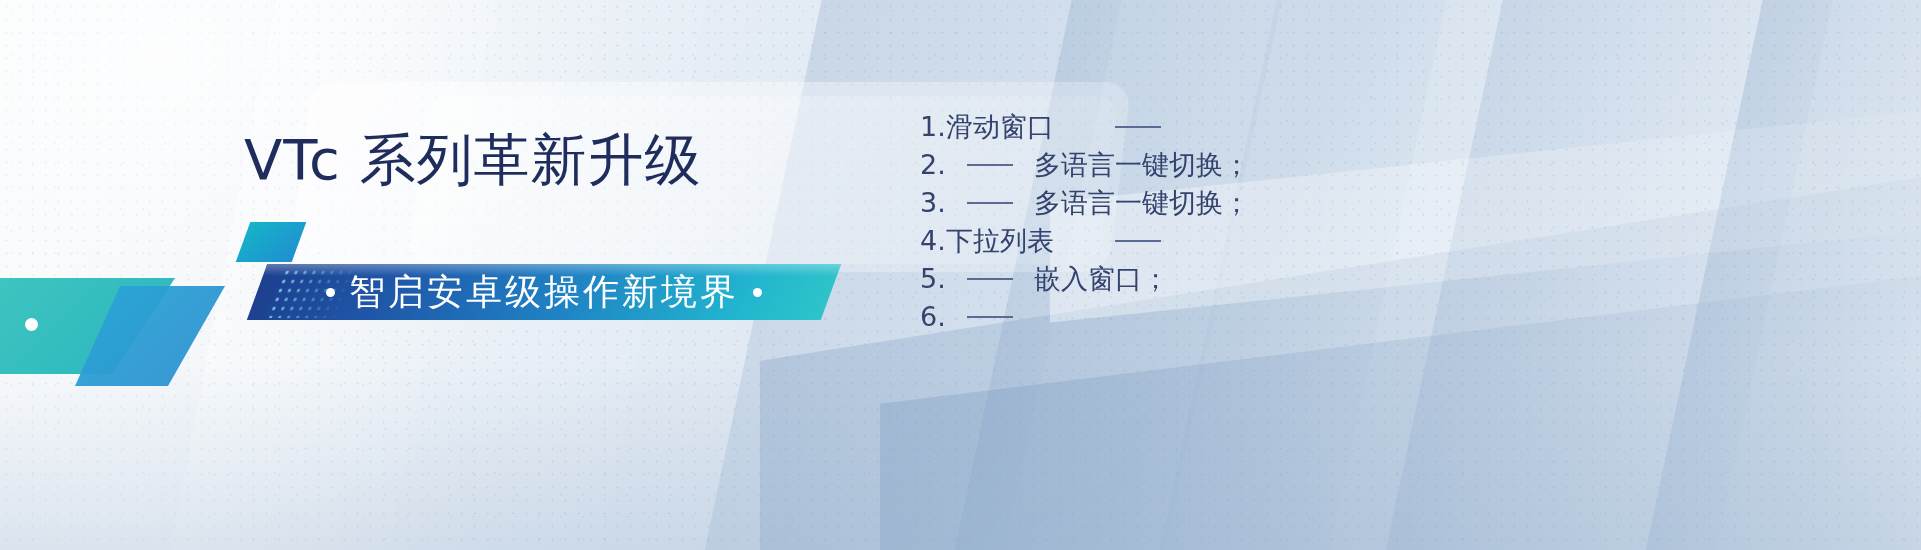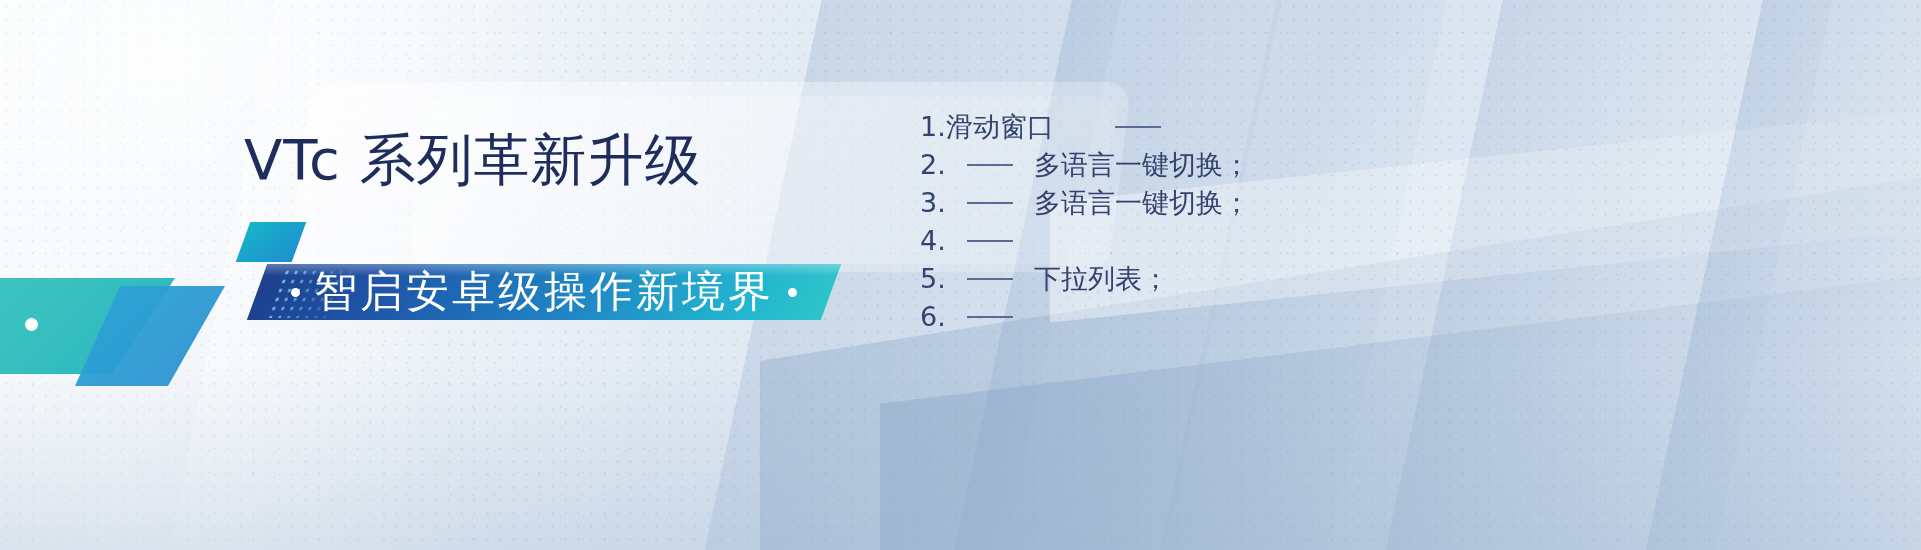--- a/index.html
+++ b/index.html
@@ -157,21 +157,21 @@
     -webkit-mask-image:linear-gradient(95deg,rgba(0,0,0,.95),rgba(0,0,0,0));
             mask-image:linear-gradient(95deg,rgba(0,0,0,.95),rgba(0,0,0,0));
   }
   .ribbon-text{
     position:absolute;left:14px;top:42px;
     width:574px;height:56px;
     display:flex;align-items:center;justify-content:center;
     gap:14px;
     color:#ffffff;
     font-family:"DejaVu Sans","Liberation Sans",sans-serif;
-    font-size:43px;
+    font-size:36px;
     letter-spacing:3px;
     white-space:nowrap;
   }
   .bullet-dot{
     display:inline-block;width:9px;height:9px;border-radius:50%;
     background:#ffffff;flex:0 0 auto;
   }
 
   
   .chev-group{position:absolute;left:905px;top:278px;}
@@ -289,31 +289,32 @@
     <div class="feature-row">
       <span class="f-num">3.</span>
       <span class="f-dash">
           <i></i>
         </span>
       <span class="f-desc">多语言一键切换；</span>
     </div>
 
     <div class="feature-row">
       <span class="f-num">4.</span>
+      <span class="f-name">下拉列表</span>
       <span class="f-dash">
           <i></i>
         </span>
     </div>
 
     <div class="feature-row">
       <span class="f-num">5.</span>
       <span class="f-dash">
           <i></i>
         </span>
-      <span class="f-desc">下拉列表；</span>
+      <span class="f-desc">嵌入窗口；</span>
     </div>
 
     <div class="feature-row">
       <span class="f-num">6.</span>
       <span class="f-dash">
           <i></i>
         </span>
     </div>
 
   </div>

